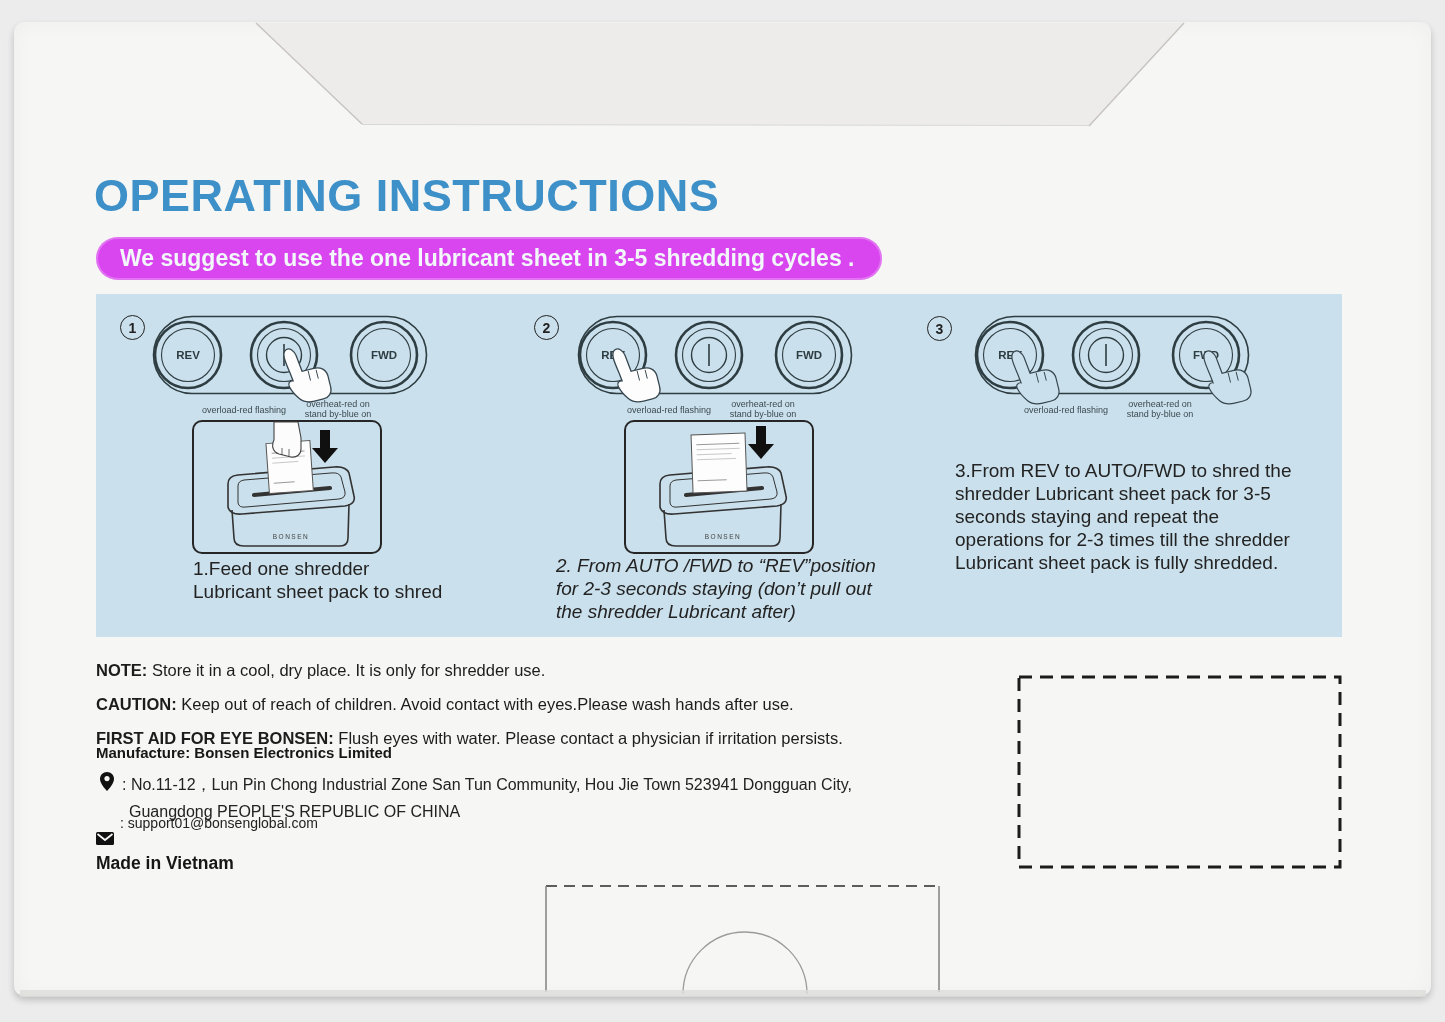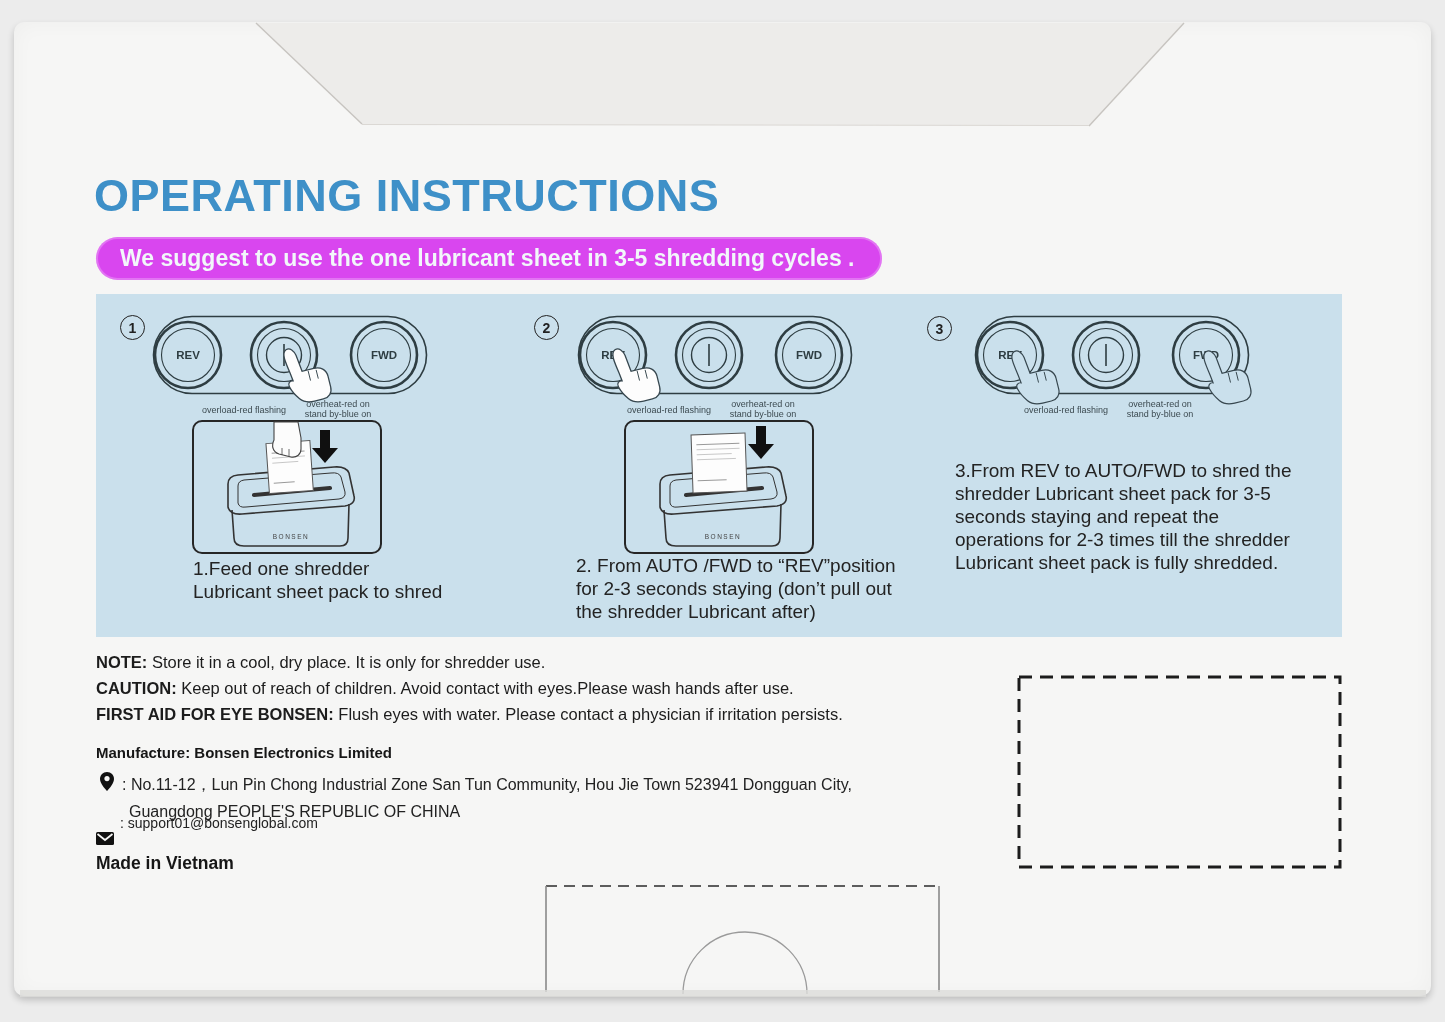--- a/index.html
+++ b/index.html
@@ -43,21 +43,21 @@
   .mini-label.center{text-align:center;}
   .shredbox{
     position:absolute;width:190px;height:134px;border:2px solid #262626;border-radius:10px;
     box-sizing:border-box;
   }
   .caption{
     position:absolute;font-size:19px;line-height:23px;color:#232323;white-space:nowrap;
   }
   .caption.para{white-space:nowrap;}
   .notes{position:absolute;left:96px;top:653px;font-size:16.5px;color:#1c1c1c;}
-  .note-line{height:26px;white-space:nowrap;}
+  .note-line{height:26px;white-space:nowrap;margin-top:8px;}
   .note-line b{font-weight:bold;}
   .mfg-head{position:absolute;left:96px;top:744px;font-size:15px;font-weight:bold;color:#161616;white-space:nowrap;}
   .addr1{position:absolute;left:122px;top:775px;font-size:16px;color:#222;white-space:nowrap;}
   .addr2{position:absolute;left:129px;top:803px;font-size:16px;color:#222;white-space:nowrap;}
   .email{position:absolute;left:120px;top:815px;font-size:14px;color:#222;white-space:nowrap;}
   .madein{position:absolute;left:96px;top:853px;font-size:17.5px;font-weight:bold;color:#161616;white-space:nowrap;}
   .icon-abs{position:absolute;}
 </style>
 </head>
 <body>
@@ -205,21 +205,21 @@
         <line x1="71" y1="22" x2="114" y2="22" stroke="#999" stroke-width="1"></line>
         <line x1="71" y1="27" x2="114" y2="27" stroke="#bbb" stroke-width="0.8"></line>
         <line x1="71" y1="32" x2="106" y2="32" stroke="#bbb" stroke-width="0.8"></line>
         <line x1="71" y1="37" x2="110" y2="37" stroke="#bbb" stroke-width="0.8"></line>
         <line x1="71" y1="58" x2="100" y2="58" stroke="#999" stroke-width="1"></line>
       </g>
       <path d="M38,88 L40,116 Q40,124 50,124 L146,124 Q154,124 154,116 L155,82" fill="none" stroke="#333" stroke-width="1.6"></path>
       <text x="97" y="117" text-anchor="middle" font-size="6.5" letter-spacing="1.5" fill="#444">BONSEN</text>
     </svg>
   </div>
-  <div class="caption" style="left:480px;top:260px;">
+  <div class="caption" style="left:460px;top:260px;font-style:italic;">
     <div>2. From AUTO /FWD to “REV”position</div>
     <div>for 2-3 seconds staying (don’t pull out</div>
     <div>the shredder Lubricant after)</div>
   </div>
 
   <div class="stepnum" style="left:831px;top:22px;">
     <span>3</span>
   </div>
 
   <svg class="ctrl" style="left:878px;top:21px;" viewBox="0 0 276 80">

